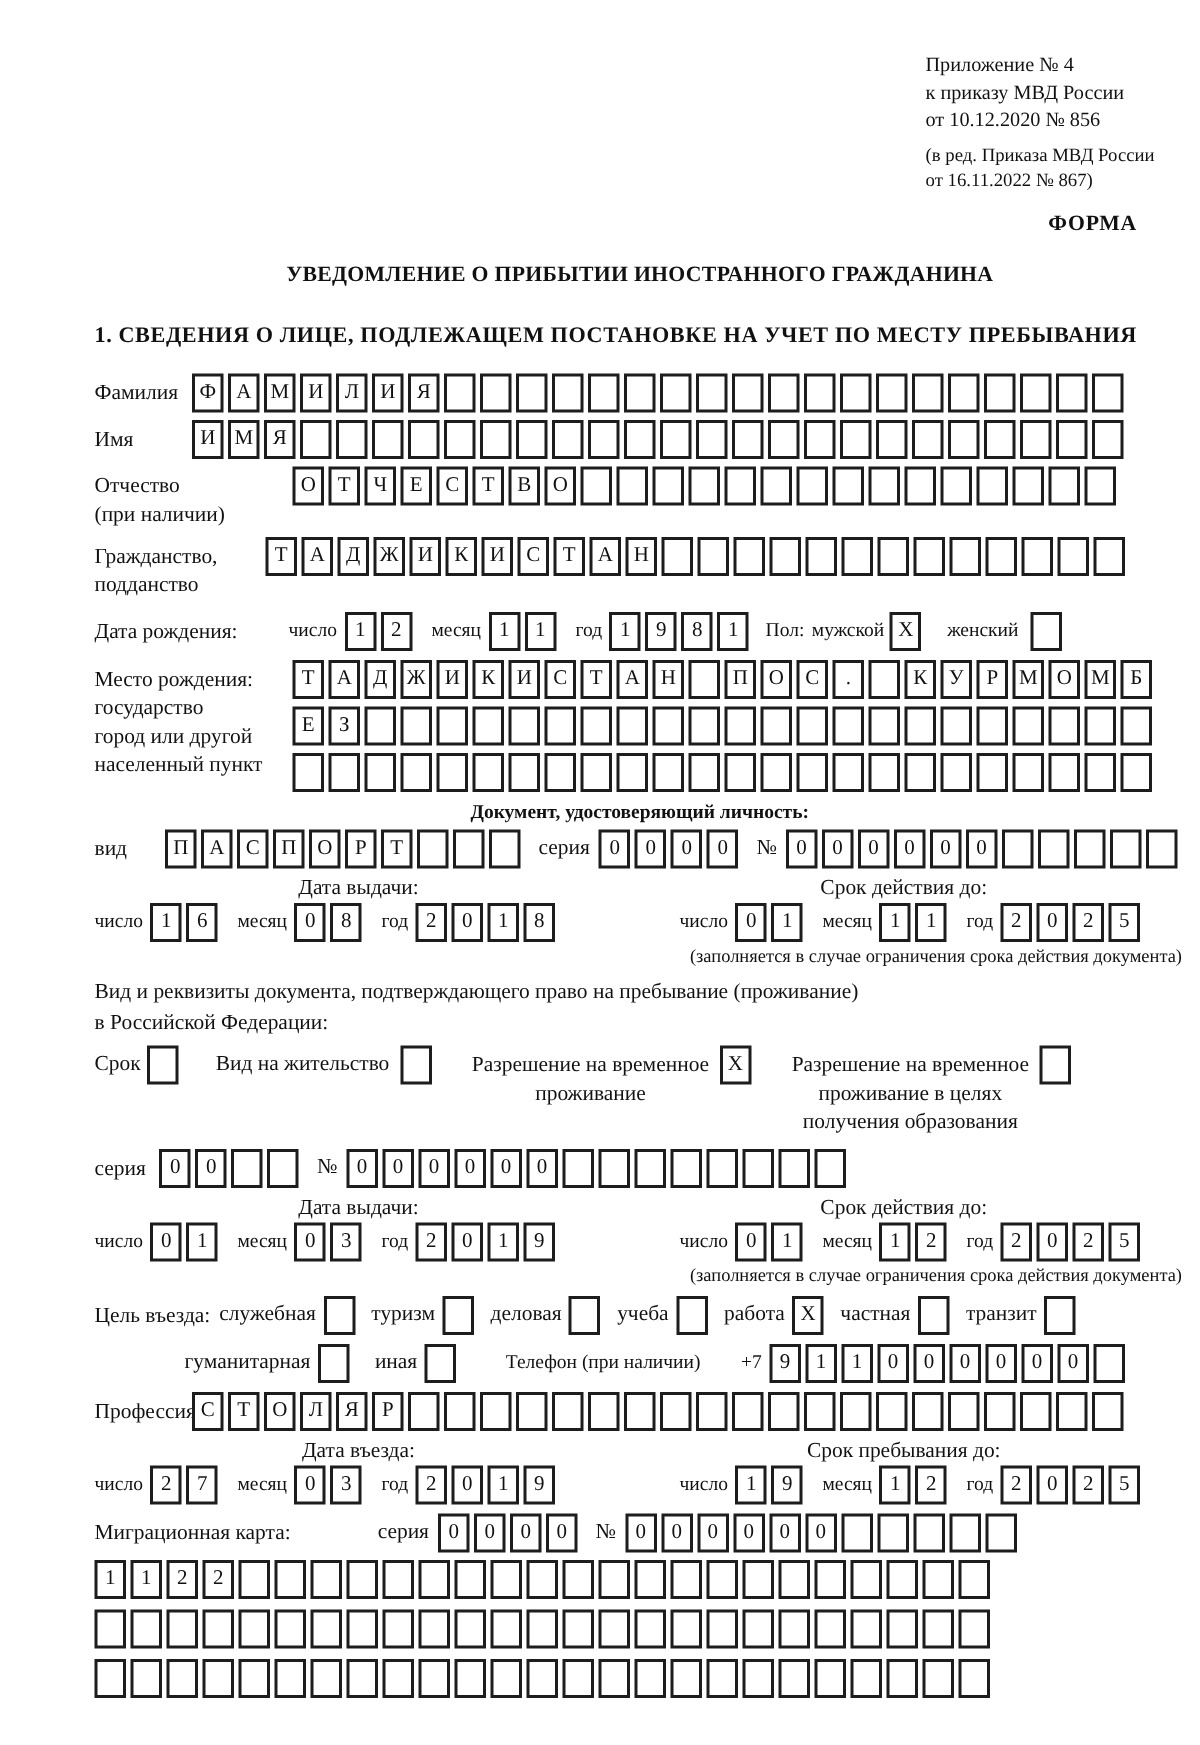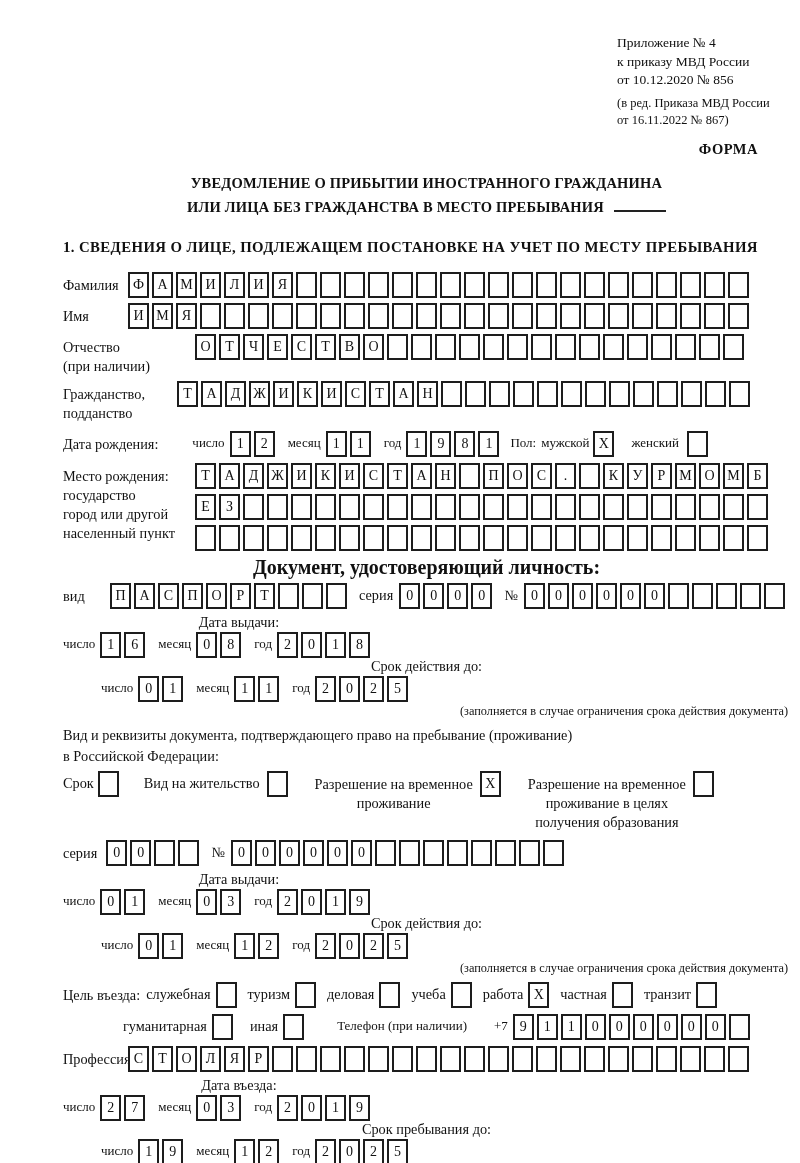--- a/index.html
+++ b/index.html
@@ -31,59 +31,58 @@
   .cellcol { display:flex; flex-direction:column; gap:5px; }
 
   .frow { display:flex; align-items:flex-start; margin-bottom:5px; }
   .flabel { flex:none; font-size:14.3px; line-height:19px; padding-top:4px; }
   .w65 { width:65px; } .w47 { width:47px; } .w114 { width:114px; } .w132 { width:132px; } .w100 { width:100px; }
   .inline-label { flex:none; padding-top:4px; margin:0 6px 0 9px; font-size:14.3px; }
 
   
   .dg-label { flex:none; padding-top:4px; margin-right:5px; font-size:13px; }
   .dg-gap { margin-left:10px; }
-  .datepair { display:flex; margin-bottom:2px;flex-direction:column; }
+  .datepair { display:flex; margin-bottom:2px; }
   .dp-left { width:352px; flex:none; }
   .dp-right { flex:1; }
   .dp-heading { text-align:center; font-size:14.3px; margin-bottom:1px; }
   .dp-row { display:flex; align-items:flex-start; }
   .dp-note { text-align:right; font-size:12.3px; margin:1px 2px 6px 0; }
 
   .intro { font-size:14.3px; line-height:21px; margin-bottom:4px; }
 
   
   .opt-row { display:flex; align-items:flex-start; margin:4px 0 8px 0; }
   .opt { display:flex; align-items:flex-start; margin-right:14px; }
   .opt .opt-label { padding-top:4px; margin-right:7px; font-size:14.3px; }
   .opt .center { text-align:center; line-height:19px; }
   .purpose-row { display:flex; align-items:flex-start; margin-bottom:6px; }
   .purpose-row .opt { margin-right:8px; }
   .purpose-row .opt .opt-label { margin-right:5px; }
-  .doc-heading { text-align:center; font-weight:bold; font-size:20px; margin:2px 0 4px 0; }
+  .doc-heading { text-align:center; font-weight:bold; font-size:13px; margin:2px 0 4px 0; }
 </style>
 </head>
 <body>
 
 <div class="page">
 
   <div class="appendix">
     <div>Приложение № 4</div>
     <div>к приказу МВД России</div>
     <div>от 10.12.2020 № 856</div>
     <div class="note">
       <div>(в ред. Приказа МВД России</div>
       <div>от 16.11.2022 № 867)</div>
     </div>
   </div>
 
   <div class="forma">ФОРМА</div>
 
   <div class="title">
     <div>УВЕДОМЛЕНИЕ О ПРИБЫТИИ ИНОСТРАННОГО ГРАЖДАНИНА</div>
-    <div><span>ИЛИ ЛИЦА БЕЗ ГРАЖДАНСТВА В МЕСТО ПРЕБЫВАНИЯ</span><span class="blank-line"></span></div>
   </div>
 
   <div class="section-heading">1. СВЕДЕНИЯ О ЛИЦЕ, ПОДЛЕЖАЩЕМ ПОСТАНОВКЕ НА УЧЕТ ПО МЕСТУ ПРЕБЫВАНИЯ</div>
 
   <div class="frow">
     <span class="flabel w65">Фамилия</span>
     <span class="cells">
         <span class="cell">Ф</span>
         <span class="cell">А</span>
         <span class="cell">М</span>

